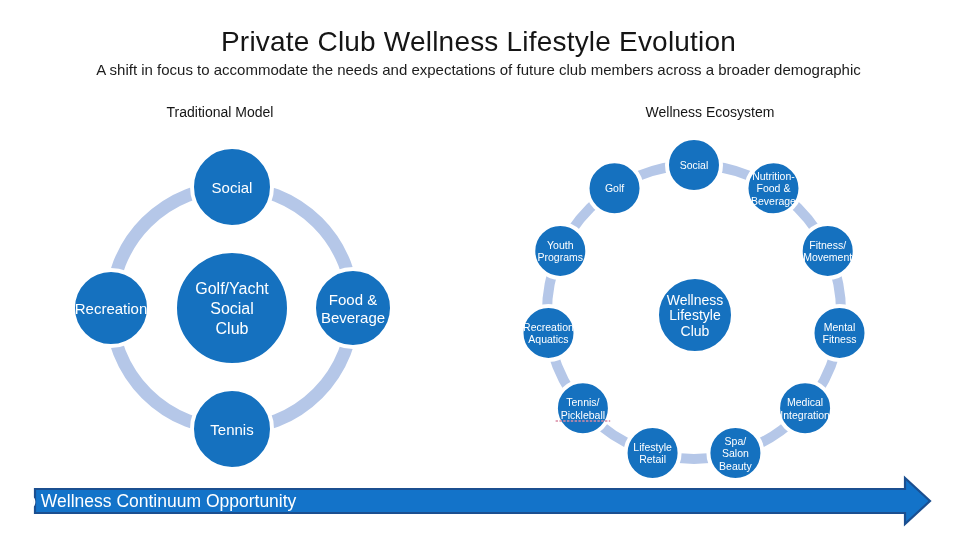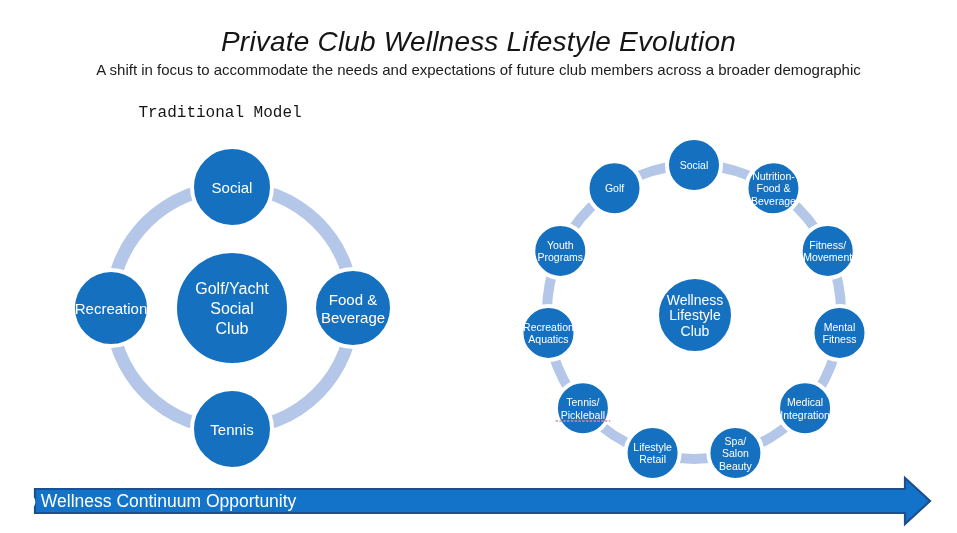--- a/index.html
+++ b/index.html
@@ -17,38 +17,36 @@
   }
   .slide-title {
     position: absolute;
     top: 26px;
     left: 0;
     width: 100%;
     text-align: center;
     font-size: 28px;
     letter-spacing: 0.2px;
     color: #151515;
-    font-style: italic;
   }
   .slide-subtitle {
     position: absolute;
     top: 61px;
     left: 0;
     width: 100%;
     text-align: center;
     font-size: 15px;
     color: #1c1c1c;
   }
   .section-heading {
     position: absolute;
     top: 104px;
     text-align: center;
-    font-size: 16px;
+    font-size: 14px;
     color: #151515;
-    font-family: Liberation Mono, monospace;
   }
   .heading-left  { left: 88px;  width: 264px; }
   .heading-right { left: 578px; width: 264px; }
   .diagram-svg {
     position: absolute;
     top: 0;
     left: 0;
   }
   .arrow-label {
     position: absolute;
@@ -66,20 +64,21 @@
 <body>
 
 <div class="slide">
 
   <div class="slide-title">Private Club Wellness Lifestyle Evolution</div>
 
   <div class="slide-subtitle">A shift in focus to accommodate the needs and expectations of future club members across a broader demographic</div>
 
   <div class="section-heading heading-left">Traditional Model</div>
 
+  <div class="section-heading heading-right">Wellness Ecosystem</div>
 
   <svg id="diagram" class="diagram-svg" width="957" height="533" viewBox="0 0 957 533">
       <circle cx="232" cy="308" r="121" fill="none" stroke="#B5C7E8" stroke-width="13"></circle>
       <g>
         <circle cx="232" cy="187" r="40" fill="#1571BF" stroke="#FFFFFF" stroke-width="4"></circle>
         <text text-anchor="middle" fill="#FFFFFF" font-size="15" font-family="&quot;Liberation Sans&quot;, sans-serif"><tspan x="232" y="187" dominant-baseline="central">Social</tspan></text>
       </g>
       <g>
         <circle cx="353" cy="308" r="39" fill="#1571BF" stroke="#FFFFFF" stroke-width="4"></circle>
         <text text-anchor="middle" fill="#FFFFFF" font-size="15" font-family="&quot;Liberation Sans&quot;, sans-serif"><tspan x="353" y="299" dominant-baseline="central">Food &amp;</tspan><tspan x="353" y="317" dominant-baseline="central">Beverage</tspan></text>

